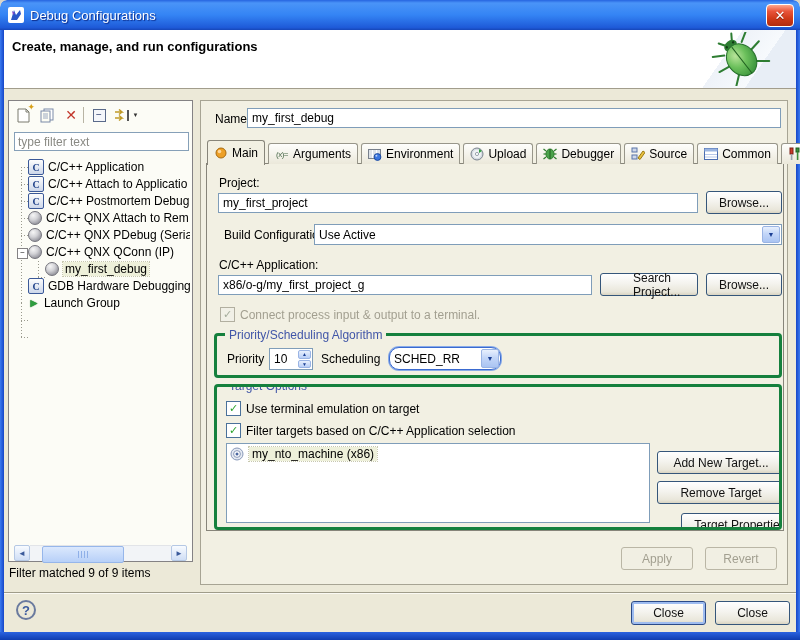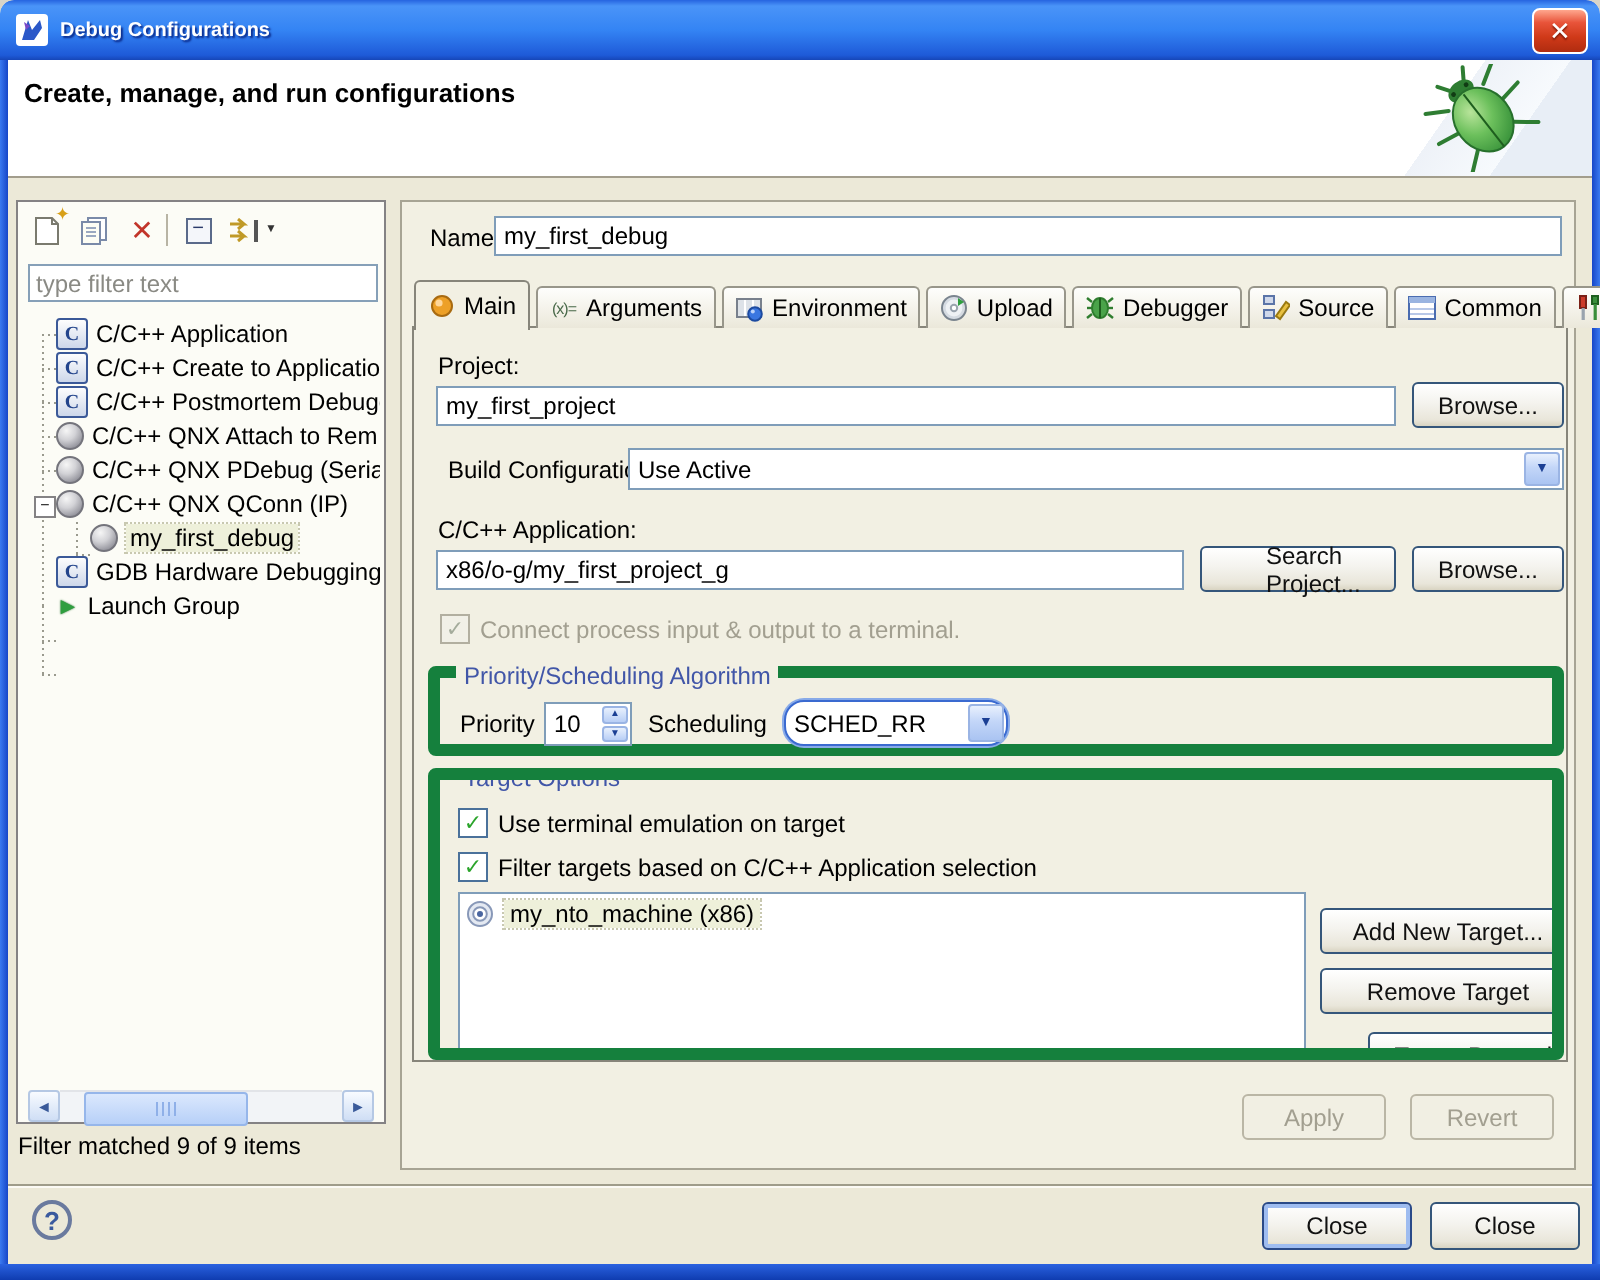--- a/index.html
+++ b/index.html
@@ -2,21 +2,21 @@
 <html style="--beige: #ece9d8; --panel_bg: #fcfcf6; --right_bg: #f2f0e3; --group_title: #4156a8; --check_green: #2ba42b; --input_border: #7f9db9; --selection_bg: #eef0da;"><head>
 <meta charset="utf-8">
 <style>
   html,body{margin:0;padding:0;background:#d8d4c8;}
   #window{position:relative;width:800px;height:640px;font-family:"Liberation Sans","DejaVu Sans",sans-serif;font-size:12px;color:#000;overflow:hidden;background:var(--beige);border-radius:7px 7px 0 0;}
   
   .titlebar{position:absolute;left:0;top:0;width:800px;height:30px;border-radius:7px 7px 0 0;
     background:linear-gradient(180deg,#2664e0 0%,#4a94f8 10%,#3484f4 50%,#1e5ad8 92%,#1646b8 100%);
     display:flex;align-items:center;}
   .titleicon{width:16px;height:16px;margin:0 6px 0 8px;}
-  .title{color:#fff;font-weight:bold;font-size:10px;text-shadow:1px 1px 1px #0a2a8a;}
+  .title{color:#fff;font-weight:normal;font-size:13px;text-shadow:1px 1px 1px #0a2a8a;}
   .closebtn{position:absolute;right:6px;top:4px;width:26px;height:21px;border:1px solid #fff;border-radius:4px;
     background:linear-gradient(180deg,#ffa78e 0%,#e8543a 30%,#cf3918 65%,#b02c10 100%);
     display:flex;align-items:center;justify-content:center;color:#fff;font-weight:bold;font-size:13px;text-shadow:0 1px 1px #7a1a08;}
   .frame-l{position:absolute;left:0;top:30px;width:4px;height:602px;background:linear-gradient(90deg,#3a7af0,#1646c8);}
   .frame-r{position:absolute;left:796px;top:30px;width:4px;height:602px;background:linear-gradient(90deg,#1646c8,#3a7af0);}
   .frame-b{position:absolute;left:0;top:632px;width:800px;height:8px;background:linear-gradient(180deg,#2a62e0,#0f3cb0);}
   
   .banner{position:absolute;left:4px;top:30px;width:792px;height:58px;background:#fff;}
   .banner-heading{position:absolute;left:8px;top:9px;font-size:13px;font-weight:bold;}
   .banner-wedge{position:absolute;right:0;top:0;width:130px;height:58px;
@@ -72,21 +72,21 @@
   .btn.disabled{background:#f1efe3;border-color:#bab6a5;color:#a29f90;box-shadow:none;}
   .combo{position:absolute;background:#fff;border:1px solid var(--input_border);display:flex;align-items:stretch;box-sizing:border-box;}
   .combo .val{flex:1;display:flex;align-items:center;padding:0 4px;white-space:nowrap;overflow:hidden;}
   .combo .arrow{width:16px;margin:1px;border:1px solid #9ab4e4;border-radius:2px;
     background:linear-gradient(180deg,#e8f0fd,#c3d6f8 45%,#aac4f2);display:flex;align-items:center;justify-content:center;font-size:7px;color:#1b3f94;}
   .combo.focused{border-color:#3a6ad0;box-shadow:0 0 0 1px #88aae8;}
   .cb{position:absolute;width:13px;height:13px;background:#fff;border:1px solid #4a719a;box-sizing:content-box;
     display:flex;align-items:center;justify-content:center;font-size:11px;font-weight:bold;color:var(--check_green);}
   .cb.disabled{background:#f1f0e7;border-color:#b2afa0;color:#a4ac9c;}
   .lab.disabled{color:#a29f90;}
-  .group{position:absolute;border:6px solid #15803d;border-radius:4px;box-sizing:border-box;}
+  .group{position:absolute;border:3px solid #15803d;border-radius:4px;box-sizing:border-box;}
   .gtitle{position:absolute;top:-8px;left:8px;background:var(--right_bg);padding:0 4px;color:var(--group_title);font-size:12px;}
   .spin{position:absolute;display:flex;border:1px solid var(--input_border);background:#fff;box-sizing:border-box;}
   .spin .sval{width:26px;display:flex;align-items:center;padding-left:4px;font-size:12px;}
   .spin .sbtns{width:15px;display:flex;flex-direction:column;margin:1px;gap:1px;}
   .spbtn{flex:1;border:1px solid #9ab4e4;border-radius:2px;background:linear-gradient(180deg,#e8f0fd,#b8cef6);
     display:flex;align-items:center;justify-content:center;font-size:5px;color:#1b3f94;}
   .listbox{position:absolute;background:#fff;border:1px solid var(--input_border);box-sizing:border-box;}
   .litem{position:absolute;left:3px;top:3px;display:flex;align-items:center;gap:5px;}
   .litem .tlabel{background:var(--selection_bg);outline:1px dotted #c8c8b0;padding:0 3px;}
   .bottomsep{position:absolute;left:4px;top:592px;width:792px;height:1px;background:#9f9c8a;box-shadow:0 1px 0 #fbfaf4;}
@@ -197,21 +197,21 @@
     <div class="trow" style="left:19px;top:58px;width:162px;">
       <span class="cicon">
           <b>C</b>
         </span>
       <span class="tlabel">C/C++ Application</span>
     </div>
     <div class="trow" style="left:19px;top:75px;width:162px;">
       <span class="cicon">
           <b>C</b>
         </span>
-      <span class="tlabel">C/C++ Create to Applicatio</span>
+      <span class="tlabel">C/C++ Attach to Applicatio</span>
     </div>
     <div class="trow" style="left:19px;top:92px;width:162px;">
       <span class="cicon">
           <b>C</b>
         </span>
       <span class="tlabel">C/C++ Postmortem Debugg</span>
     </div>
     <div class="trow" style="left:19px;top:126px;width:162px;">
       <span class="qicon"></span>
       <span class="tlabel">C/C++ QNX PDebug (Seria</span>

